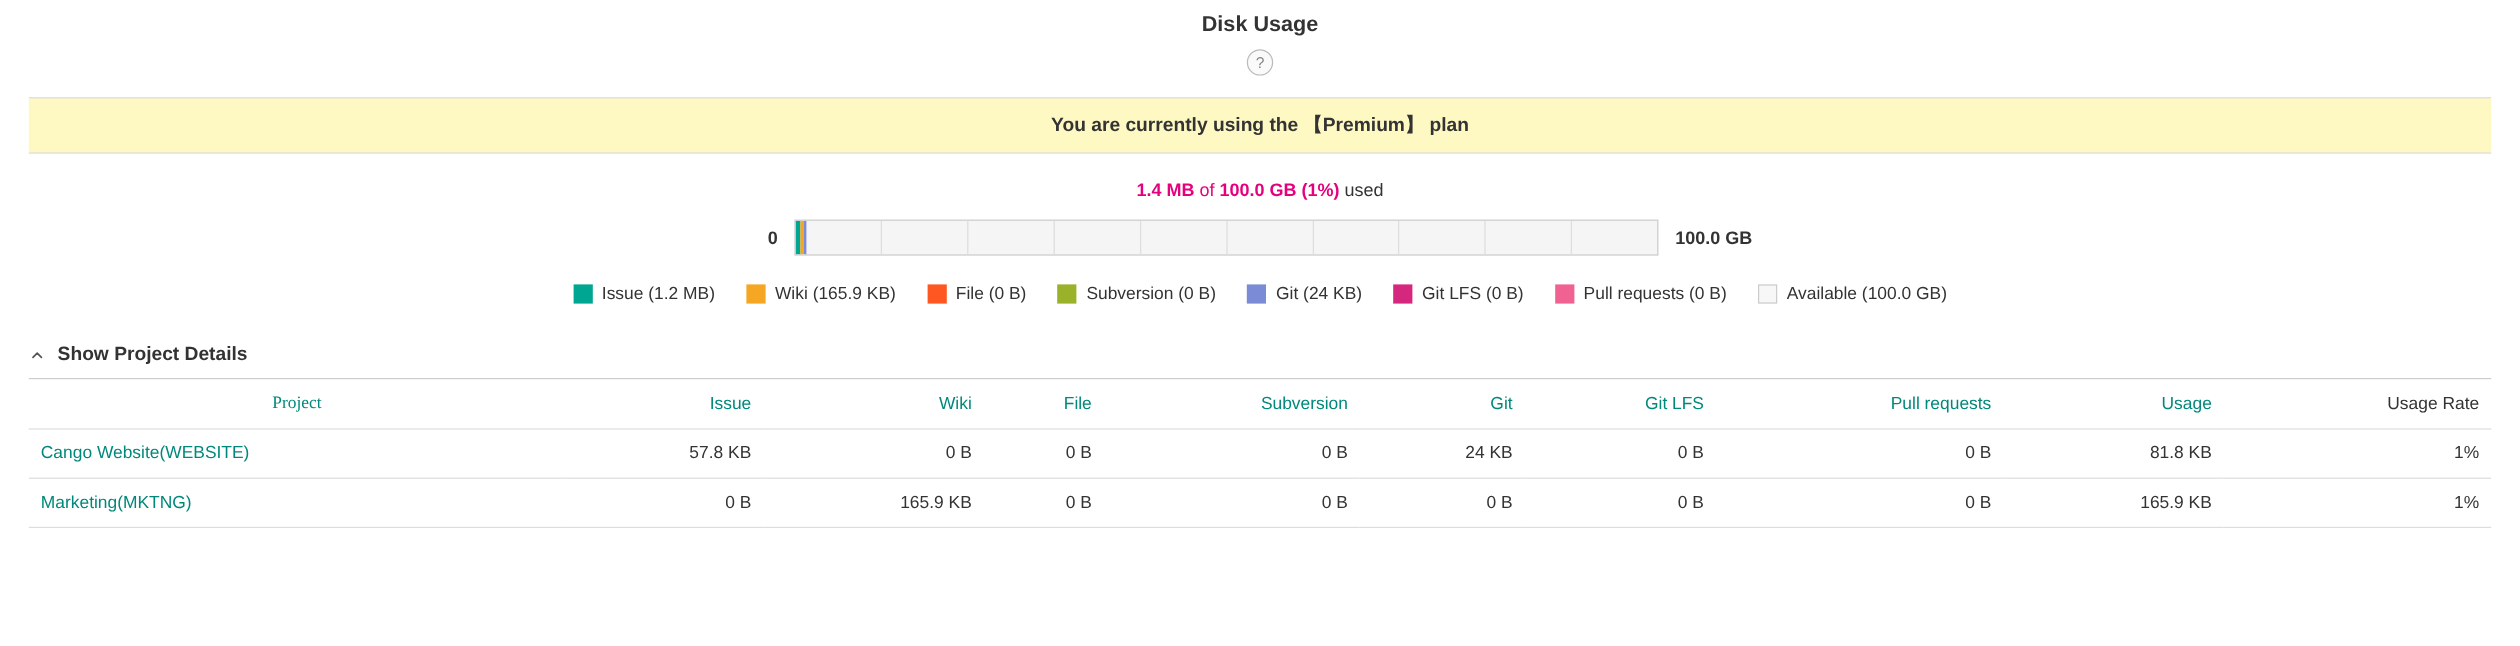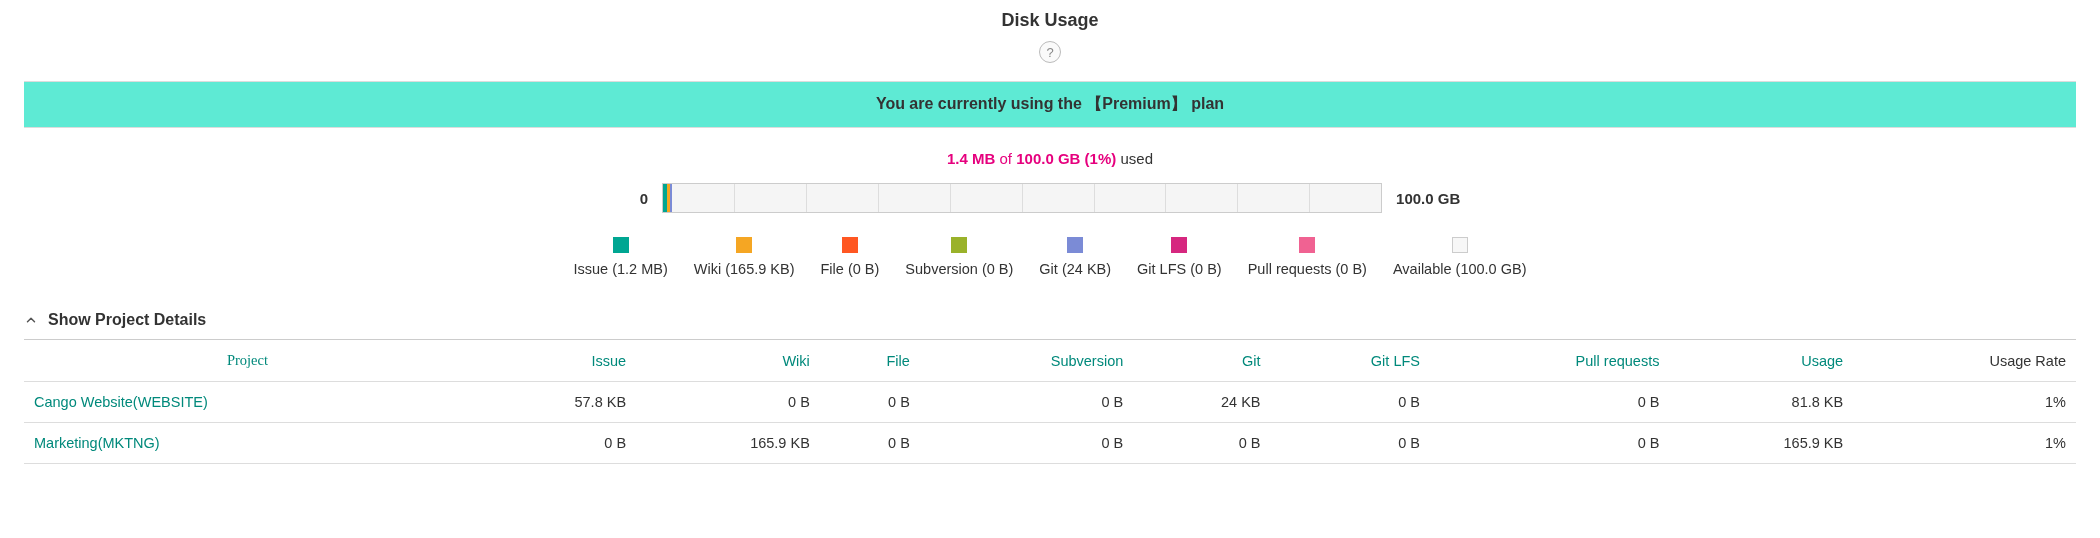--- a/index.html
+++ b/index.html
@@ -29,21 +29,21 @@
       border-radius: 50%;
       display: flex;
       align-items: center;
       justify-content: center;
       color: #888;
       font-size: 13px;
       cursor: pointer;
       background: #fafafa;
     }
     .plan-banner {
-      background: #5eead4;
+      background: #fef9c3;
       border-top: 1px solid #dcdcdc;
       border-bottom: 1px solid #dcdcdc;
       text-align: center;
       padding: 12px;
       font-size: 16px;
       font-weight: 700;
       color: #333;
     }
     .usage-summary {
       text-align: center;
@@ -85,21 +85,21 @@
     .bar .grid span:last-child { border-right: none; }
     .legend {
       display: flex;
       flex-wrap: wrap;
       justify-content: center;
       gap: 26px;
       margin-top: 24px;
       font-size: 14.5px;
       color: #333;
     }
-    .legend-item { display: flex; align-items: center; gap: 8px; flex-direction: column; }
+    .legend-item { display: flex; align-items: center; gap: 8px; }
     .swatch { width: 16px; height: 16px; flex: 0 0 16px; }
     .swatch.bordered { border: 1px solid #ccc; }
     .details-toggle {
       display: flex;
       align-items: center;
       gap: 10px;
       margin-top: 34px;
       cursor: pointer;
       font-weight: 700;
       font-size: 16px;

